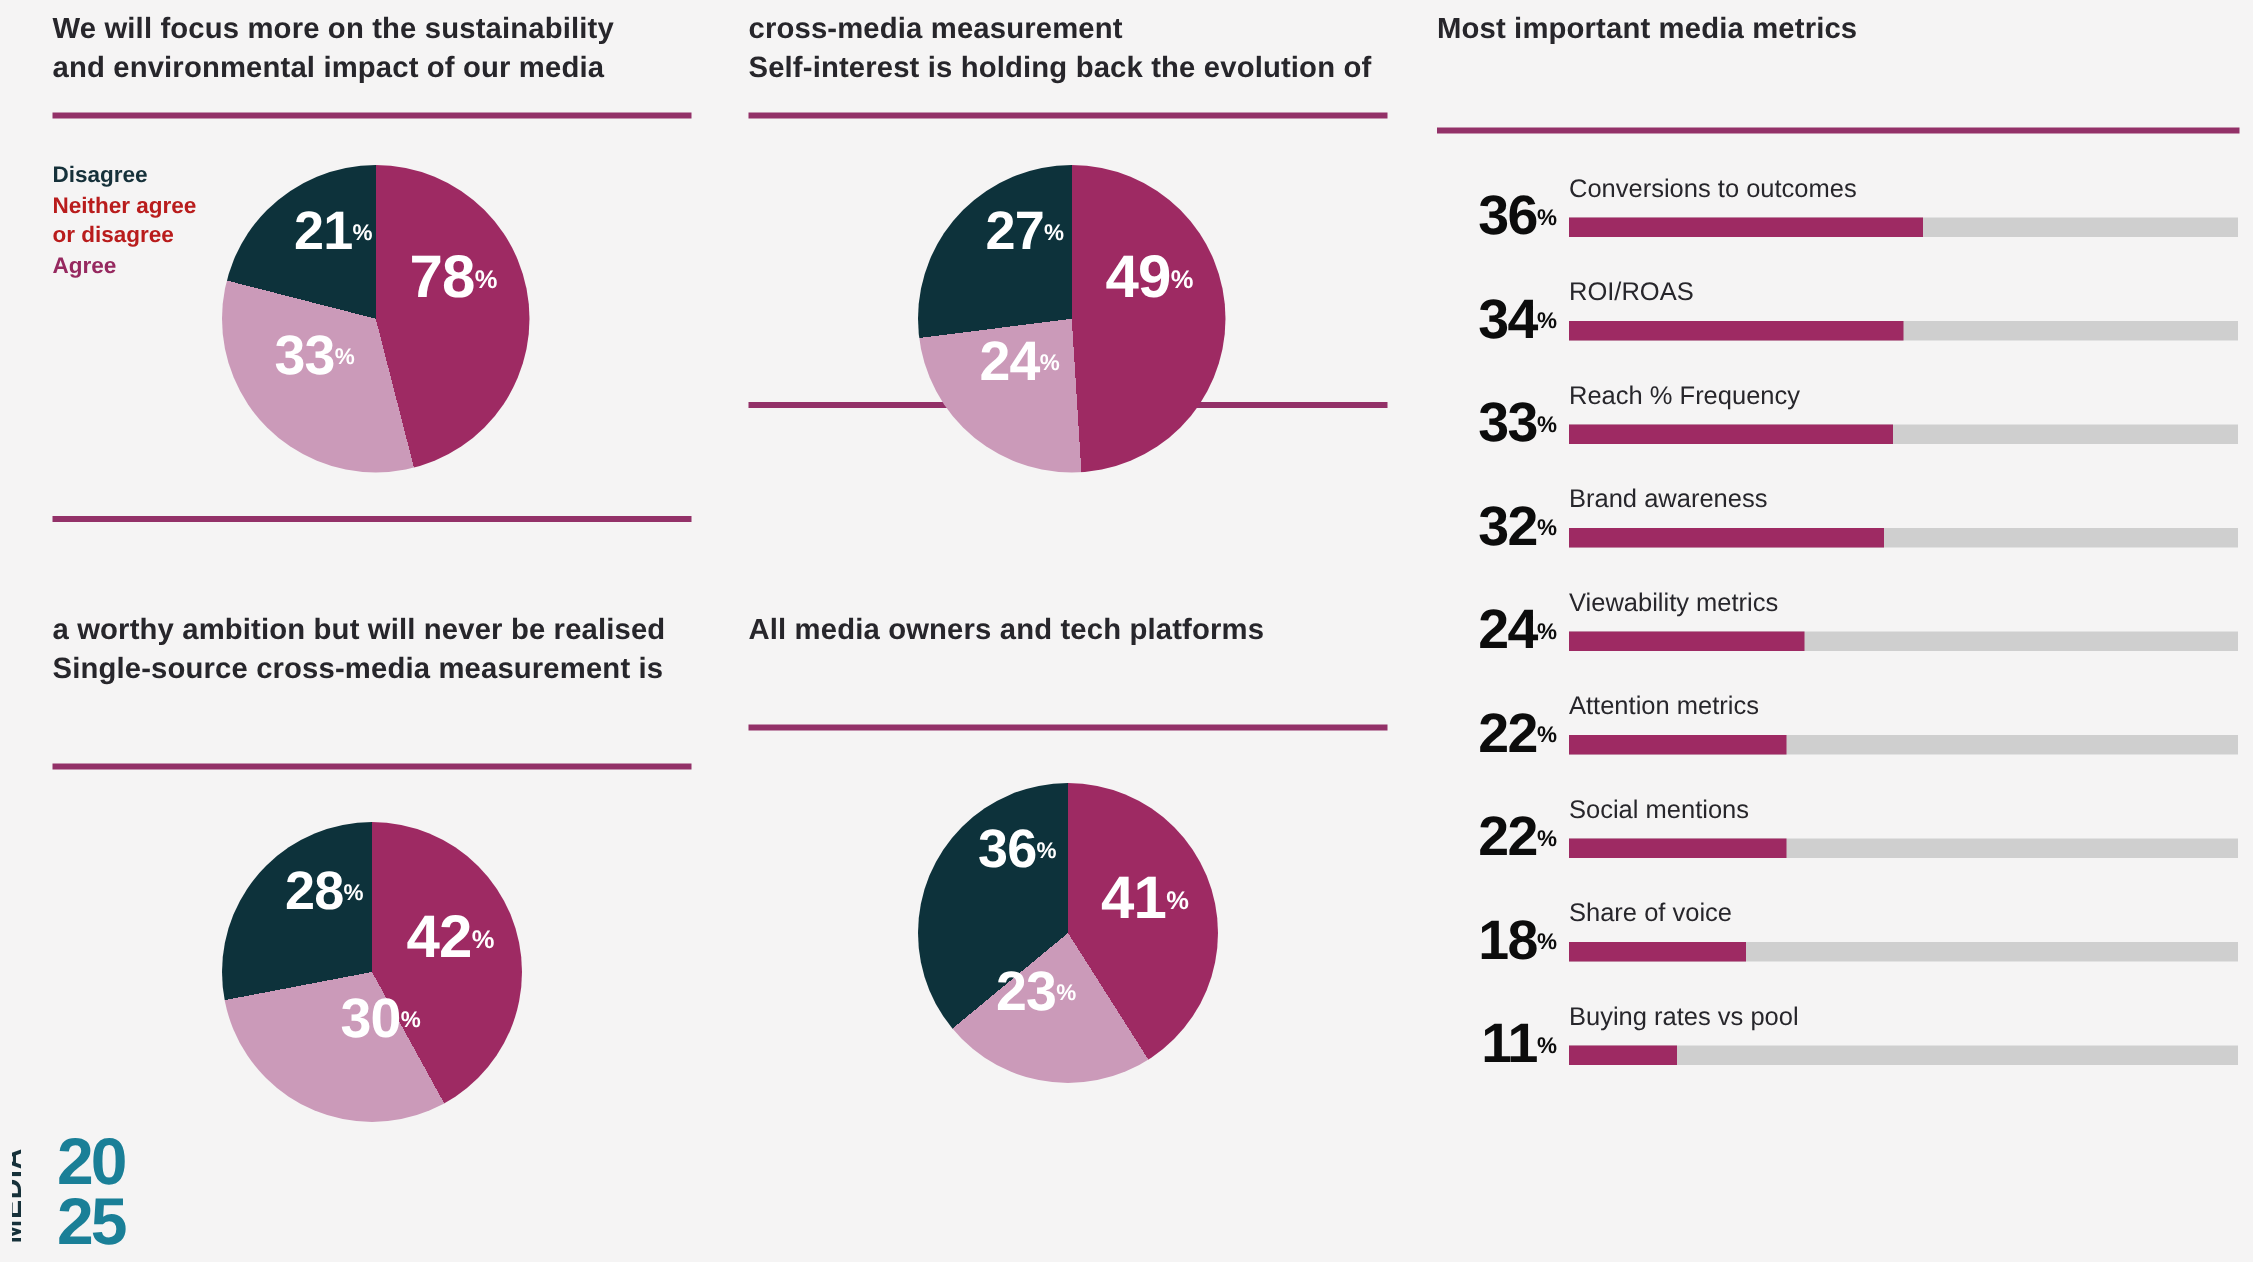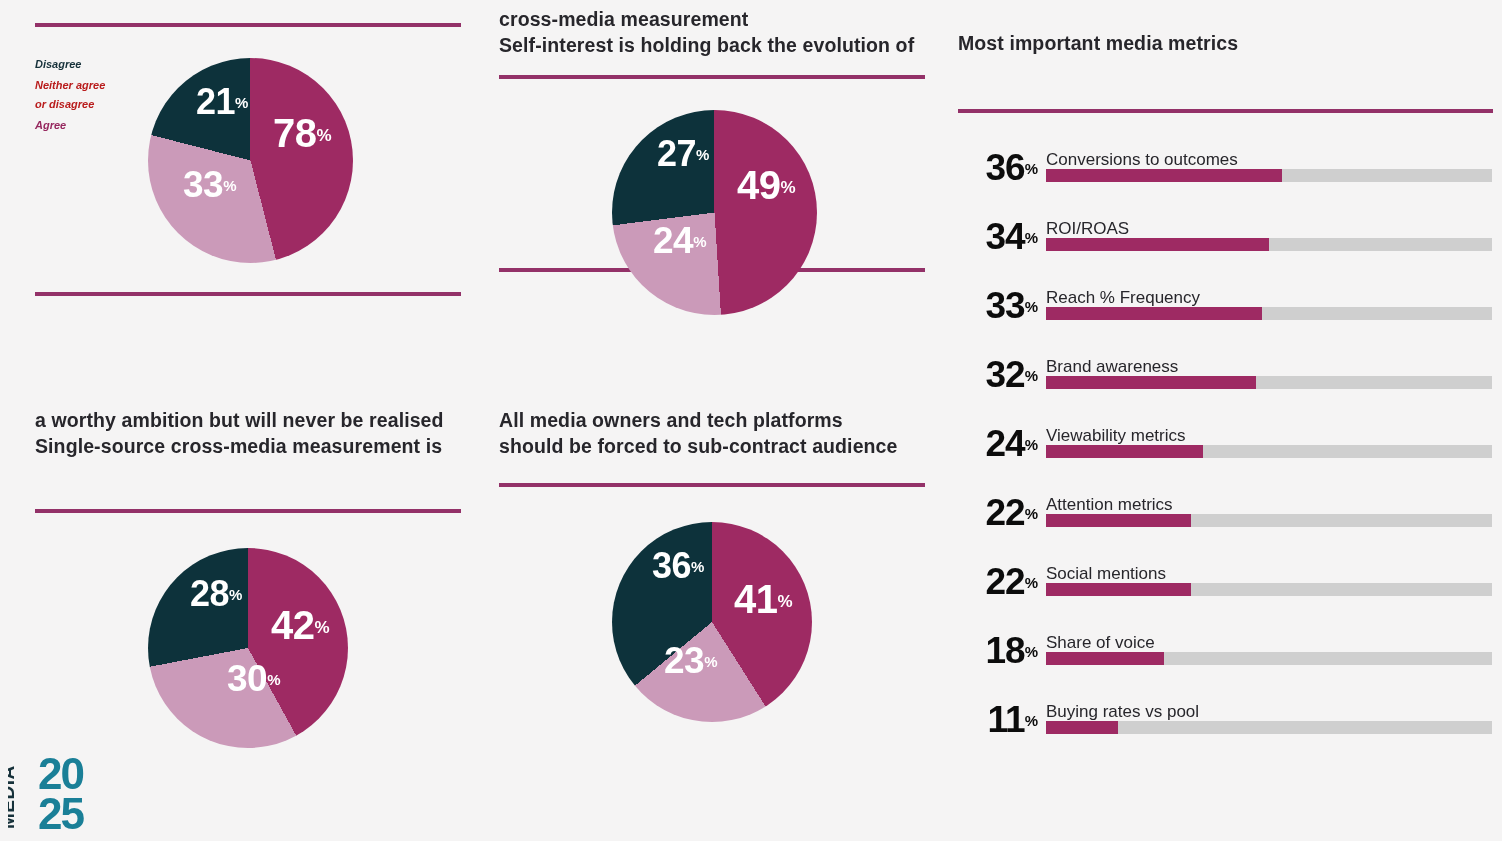--- a/index.html
+++ b/index.html
@@ -49,36 +49,34 @@
     line-height:1;
     white-space:nowrap;
   }
   .pie-label .num{ font-size:36px; letter-spacing:-0.5px; }
   .pie-label .pct{ font-size:15px; vertical-align:super; font-weight:bold; }
 
   
   .legend{
     position:absolute;
     left:0; top:0;
-    font-size:11px;
+    font-size:15px;
     font-weight:bold;
     line-height:19px;
-    font-style:italic;
   }
   .legend div{ margin-bottom:2px; }
   .lg-dis{ color:#16313a; }
   .lg-neither{ color:#b91c1c; }
   .lg-agree{ color:#96285f; }
 
   
   .metrics{
     position:absolute;
     left:958px; top:6px;
     width:535px;
-    margin-top:24px;
   }
   .metrics .panel-title{ margin-bottom:0; }
   .metrics .rule{ margin-top:53px; }
   .metric-list{ margin-top:24px; }
   .metric-row{
     position:relative;
     height:69px;
   }
   .metric-value{
     position:absolute;
@@ -87,21 +85,21 @@
     text-align:right;
     color:#0c0c0c;
     font-weight:bold;
     line-height:1;
     white-space:nowrap;
   }
   .metric-value .num{ font-size:37px; letter-spacing:-1px; }
   .metric-value .pct{ font-size:15px; vertical-align:super; font-weight:bold; }
   .metric-label{
     position:absolute;
-    left:88px; top:13px;
+    left:88px; top:3px;
     font-size:17px;
     color:#27262b;
     line-height:20px;
     white-space:nowrap;
   }
   .metric-track{
     position:absolute;
     left:88px; top:32px;
     width:446px;
     height:13px;
@@ -118,20 +116,24 @@
     left:8px; top:745px;
     width:120px; height:88px;
   }
 </style>
 </head>
 <body>
 
 <div class="page">
 
   <div class="stmt c1 r1">
+    <div class="title-box">
+      <div class="panel-title">We will focus more on the sustainability</div>
+      <div class="panel-title">and environmental impact of our media</div>
+    </div>
     <div class="rule" style="margin-top:17px;"></div>
 
     <div class="pie-wrap" style="height:265px;">
       <div class="legend" style="top:28px;">
         <div class="lg-dis">Disagree</div>
         <div class="lg-neither">
           <span>Neither agree</span><br>
           <span>or disagree</span>
         </div>
         <div class="lg-agree">Agree</div>
@@ -198,21 +200,20 @@
       </div>
       <div class="pie-label" style="left:163px; top:147px;">
         <span class="num" style="font-size:37px;margin-left:29px;">30</span><span class="pct">%</span>
       </div>
     </div>
   </div>
 
   <div class="stmt c2 r2" style="top:407px;">
     <div class="title-box" style="min-height:78px;">
       <div class="panel-title">All media owners and tech platforms</div>
-      <div class="panel-title">should be forced to sub-contract audience</div>
     </div>
     <div class="rule" style="margin-top:-2px;"></div>
 
     <div class="pie-wrap" style="height:230px;">
       <div class="pie" style="left:113px; top:35px; width:200px; height:200px;
                   background:conic-gradient(from 0deg, #9e2a63 0 147.6deg, #cb9ab9 147.6deg 230.4deg, #0d323b 230.4deg 360deg);"></div>
 
       <div class="pie-label" style="left:153px; top:61px;">
         <span class="num">36</span><span class="pct">%</span>
       </div>

